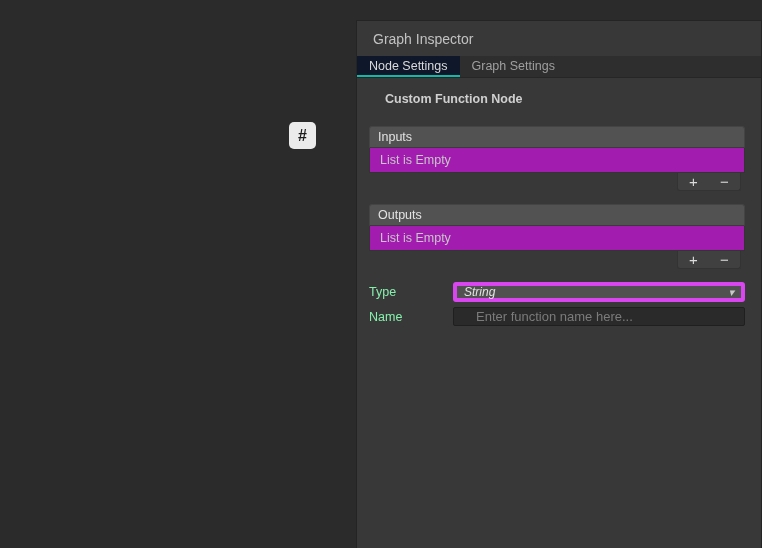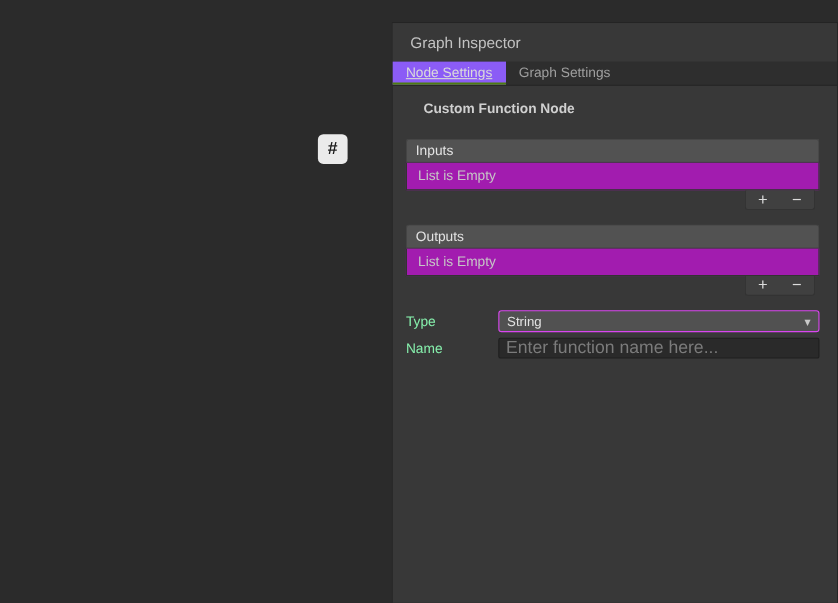--- a/index.html
+++ b/index.html
@@ -71,24 +71,23 @@
   }
   .tab {
     display: flex; align-items: center;
     padding: 0 12px;
     font-size: 12.5px;
     color: #9f9f9f;
     border-bottom: 2px solid transparent;
     cursor: default;
   }
   .tab.active {
-    background: #8b5cf6;
+    background: #0f172a;
     color: #dadada;
-    border-bottom: 2px solid #4d7c0f;
-    text-decoration: underline;
+    border-bottom: 2px solid #14b8a6;
   }
 
   .content { padding: 10px 16px 0 12px; }
 
   .section-title {
     font-size: 12.5px;
     font-weight: bold;
     color: #d0d0d0;
     margin: 4px 0 20px 16px;
   }
@@ -150,39 +149,40 @@
     color: #86efac;
     flex: none;
   }
   .body-row { align-items: flex-start; }
   .body-row label { padding-top: 3px; }
 
   .dropdown {
     flex: 1;
     height: 20px;
     background: #515151;
-    border: 1px solid #d946ef;
+    border: 4px solid #d946ef;
     border-radius: 3px;
     display: flex; align-items: center; justify-content: space-between;
     padding: 0 7px;
     font-size: 12px;
     color: #e2e2e2;
     cursor: default;
+    font-style: italic;
   }
   .dd-arrow { font-size: 11px; color: #c9c9c9; }
 
   .text-input {
     flex: 1;
     height: 19px;
     background: #2a2a2a;
     border: 1px solid #1f1f1f;
     border-radius: 2px;
     color: #14b8a6;
-    font-size: 16px;
-    padding: 0 6px;
+    font-size: 13px;
+    padding: 0 22px;
     font-family: "Liberation Sans", sans-serif;
     outline: none;
   }
   .text-area {
     flex: 1;
     height: 196px;
     background: #2a2a2a;
     border: 1px solid #1f1f1f;
     border-radius: 2px;
     color: #d8d8d8;

